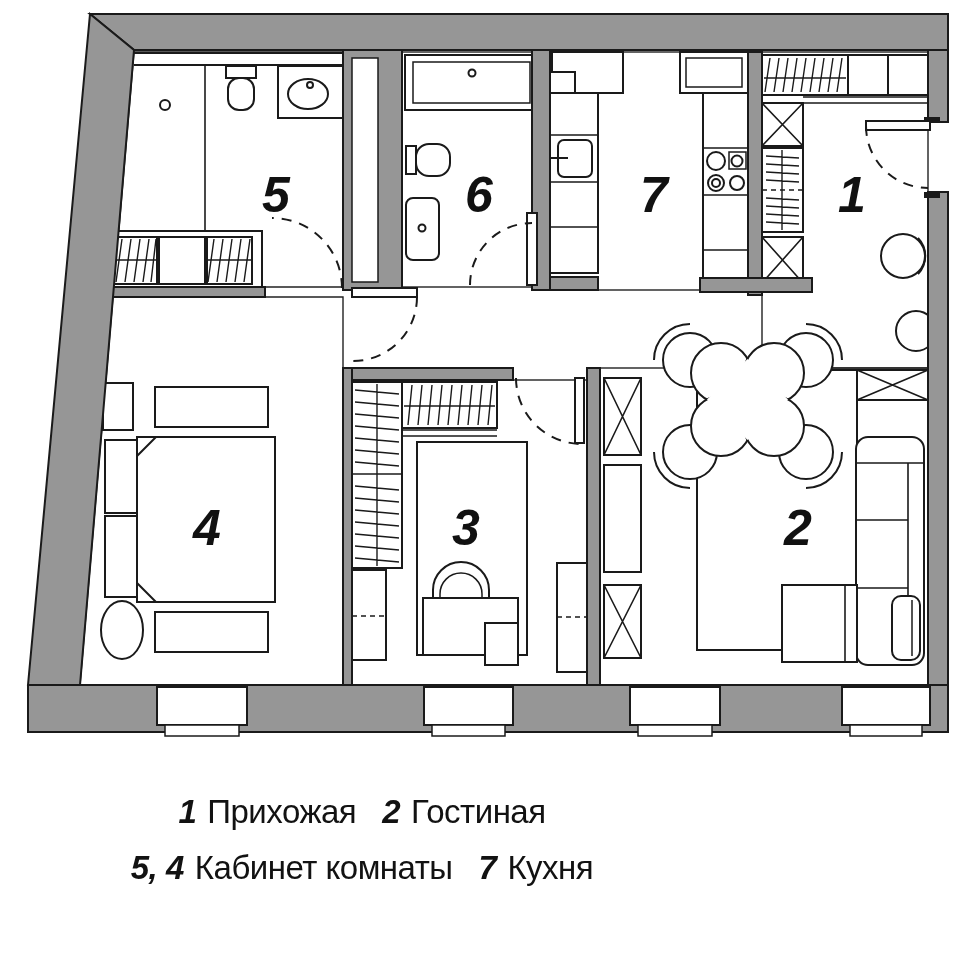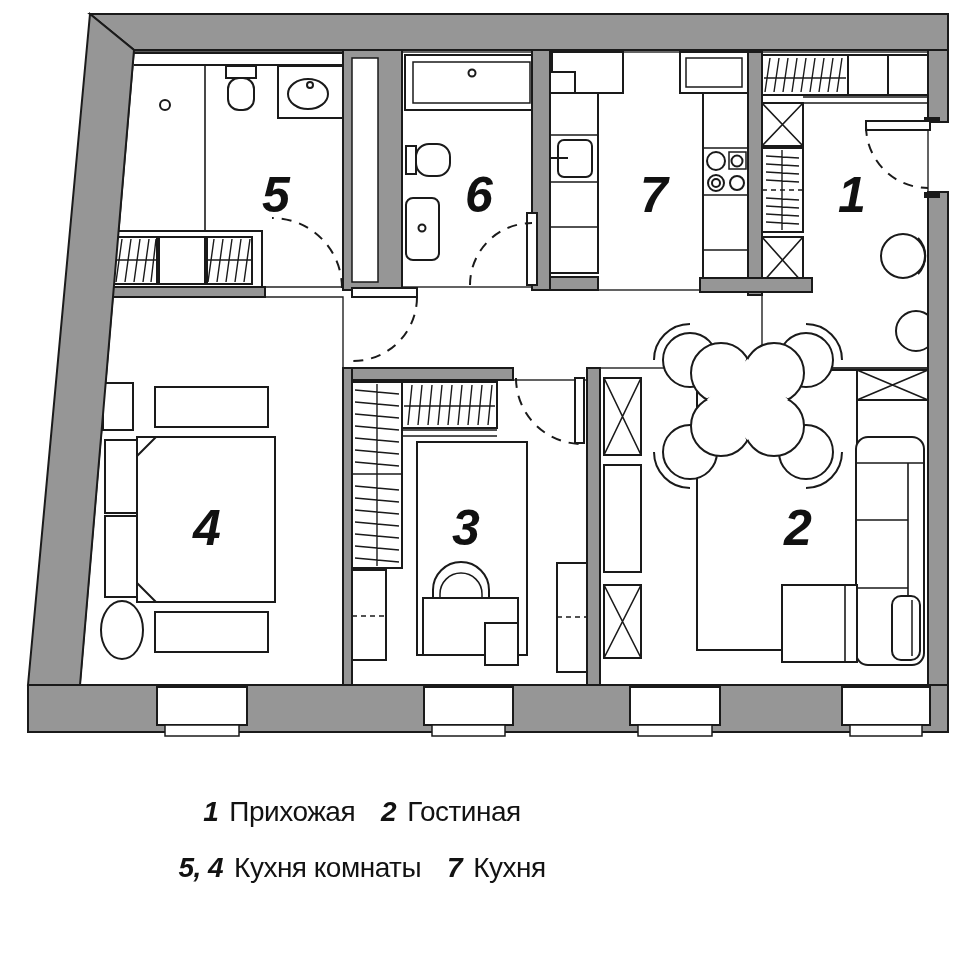--- a/index.html
+++ b/index.html
@@ -2,21 +2,21 @@
 <html><head>
 <meta charset="utf-8">
 <style>
   html,body{margin:0;padding:0;background:#fff;width:960px;height:960px;overflow:hidden;
     font-family:"Liberation Sans", sans-serif;}
   .stage{position:relative;width:960px;height:960px;background:#fff;}
   svg{position:absolute;left:0;top:0;}
   svg text.roomnum{font-family:"Liberation Sans", sans-serif;font-weight:bold;font-style:italic;
     font-size:50px;fill:#111;text-anchor:middle;}
   .legend{position:absolute;left:30px;top:784px;width:664px;text-align:center;
-    color:#121212;font-size:28px;line-height:56px;letter-spacing:-0.5px;}
+    color:#121212;font-size:33px;line-height:56px;letter-spacing:-0.5px;}
   .legend .lnum{font-weight:bold;font-style:italic;margin-right:11px;}
   .legend .pair2{margin-left:26px;}
   .legend .lname{font-weight:normal;}
 </style>
 </head>
 <body>
 
 <div class="stage">
 <svg width="960" height="960" viewBox="0 0 960 960">
 
@@ -220,16 +220,16 @@
     <text class="roomnum" x="466" y="545">3</text>
     <text class="roomnum" x="798" y="545">2</text>
   </g>
 </svg>
 
   <div class="legend">
     <div class="legend-line">
       <span class="lnum">1</span><span class="lname">Прихожая</span><span class="lnum pair2">2</span><span class="lname">Гостиная</span>
     </div>
     <div class="legend-line">
-      <span class="lnum">5, 4</span><span class="lname">Кухня комнаты</span><span class="lnum pair2">7</span><span class="lname">Кухня</span>
+      <span class="lnum">5, 4</span><span class="lname">Кабинет комнаты</span><span class="lnum pair2">7</span><span class="lname">Кухня</span>
     </div>
   </div>
 </div>
 
 </body></html>

